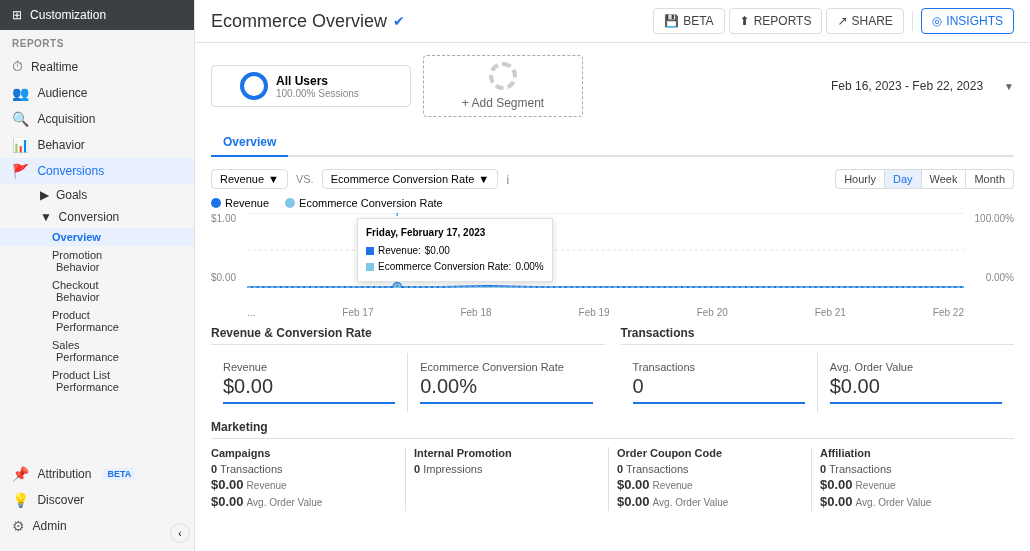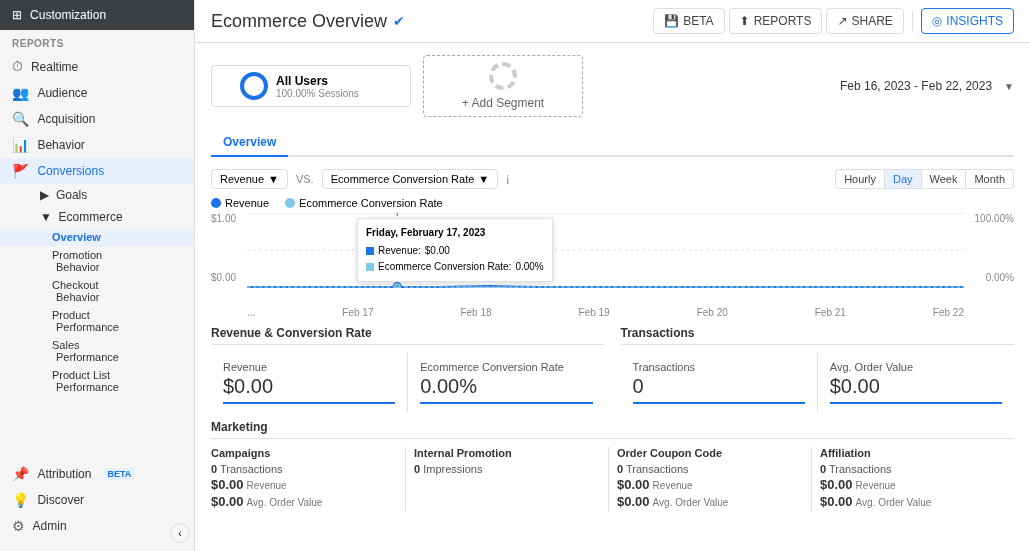--- a/index.html
+++ b/index.html
@@ -181,21 +181,21 @@
       min-width: 160px;
       justify-content: center;
       flex-direction: column;
     }
     .date-range {
       margin-left: auto;
       font-size: 12px;
       color: #333;
       display: flex;
       align-items: center;
-      gap: 12px;
+      gap: 21px;
       cursor: pointer;
     }
     .date-range .arrow { font-size: 10px; color: #666; }
 
     
     .tab-bar {
       border-bottom: 2px solid #e0e0e0;
       margin-bottom: 12px;
     }
     .tab {
@@ -414,21 +414,21 @@
     <span>Conversions</span>
   </div>
 
   <div class="sidebar-sub-item">
     <span>▶</span>
     &nbsp;<span>Goals</span>
   </div>
 
   <div class="sidebar-sub-item">
     <span>▼</span>
-    &nbsp;<span>Ecommerce</span>
+    &nbsp;<span>Conversion</span>
   </div>
 
   <div class="sidebar-sub-sub-item active-sub">
     <span>Overview</span>
   </div>
   <div class="sidebar-sub-sub-item">
     <span>Promotion</span>
     <br><span style="padding-left:4px">Behavior</span>
   </div>
   <div class="sidebar-sub-sub-item">

